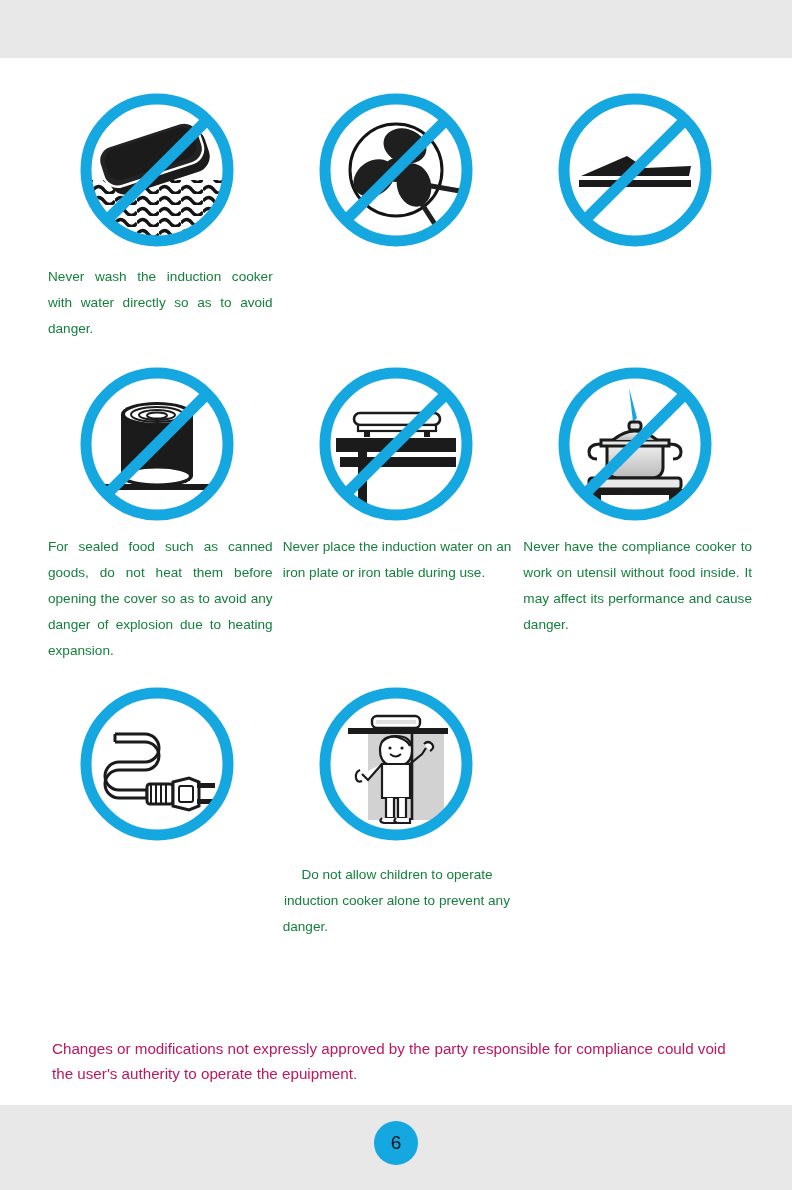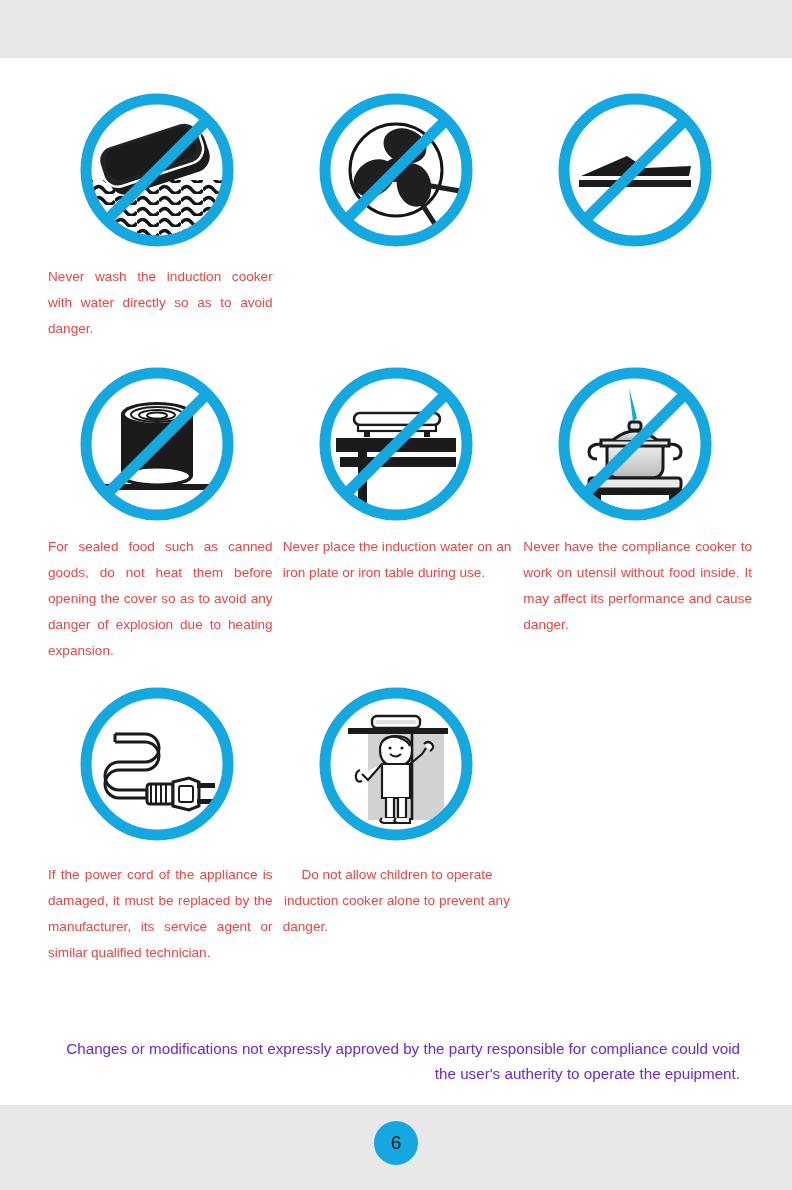--- a/index.html
+++ b/index.html
@@ -32,21 +32,21 @@
     display:flex;
     align-items:flex-start;
     justify-content:center;
     padding-top:2px;
   }
   .icon-svg{display:block;}
 
   .caption{
     font-size:13.6px;
     line-height:26px;
-    color:#ef4444;
+    color:#15803d;
     text-align:justify;
     text-align-last:left;
     -moz-text-align-last:left;
     padding:0 6px 0 8px;
     box-sizing:border-box;
     hyphens:none;
   }
   .cell-1 .caption{padding-left:10px;padding-right:4px;}
   .cell-2 .caption{padding-left:6px;padding-right:4px;}
   .cell-3 .caption{padding-left:8px;padding-right:2px;}
@@ -60,22 +60,22 @@
   
   .nojust{text-align:center;}
 
   .footnote{
     position:absolute;
     left:0;top:1036px;width:792px;
     box-sizing:border-box;
     padding:0 52px 0 52px;
     font-size:15.2px;
     line-height:25px;
-    color:#6d28d9;
-    text-align:right;
+    color:#be185d;
+    text-align:left;
   }
 
   .pagenum{
     position:absolute;
     left:50%;
     transform:translateX(-50%);
     top:1121px;
     width:44px;height:44px;
     border-radius:50%;
     background:#14a7e0;
@@ -239,21 +239,20 @@
                 <rect x="76" y="106" width="26" height="20" rx="3" fill="#fff" stroke="#1b1b1b" stroke-width="3"></rect>
                 <path d="M80 106 v20 M85 106 v20 M90 106 v20 M95 106 v20" stroke="#1b1b1b" stroke-width="2"></path>
                 <path d="M102 104 L118 100 L128 104 L128 128 L118 132 L102 128 Z" fill="#fff" stroke="#1b1b1b" stroke-width="3"></path>
                 <rect x="108" y="108" width="14" height="16" rx="2" fill="#fff" stroke="#1b1b1b" stroke-width="2"></rect>
                 <rect x="126" y="105" width="18" height="5" fill="#1b1b1b"></rect>
                 <rect x="126" y="121" width="18" height="5" fill="#1b1b1b"></rect>
               </g>
               <circle cx="86" cy="86" r="71" fill="none" stroke="#14a7e0" stroke-width="11"></circle>
             </svg>
           </div>
-          <div class="caption">If the power cord of the appliance is damaged, it must be replaced by the manufacturer, its service agent or similar qualified technician.</div>
         </div>
 
         <div class="cell cell-2">
           <div class="icon-wrap">
             <svg class="icon-svg" width="172" height="172" viewBox="0 0 172 172">
               <defs>
                   <clipPath id="c8">
                     <circle cx="86" cy="86" r="66"></circle>
                   </clipPath>
                 </defs>

